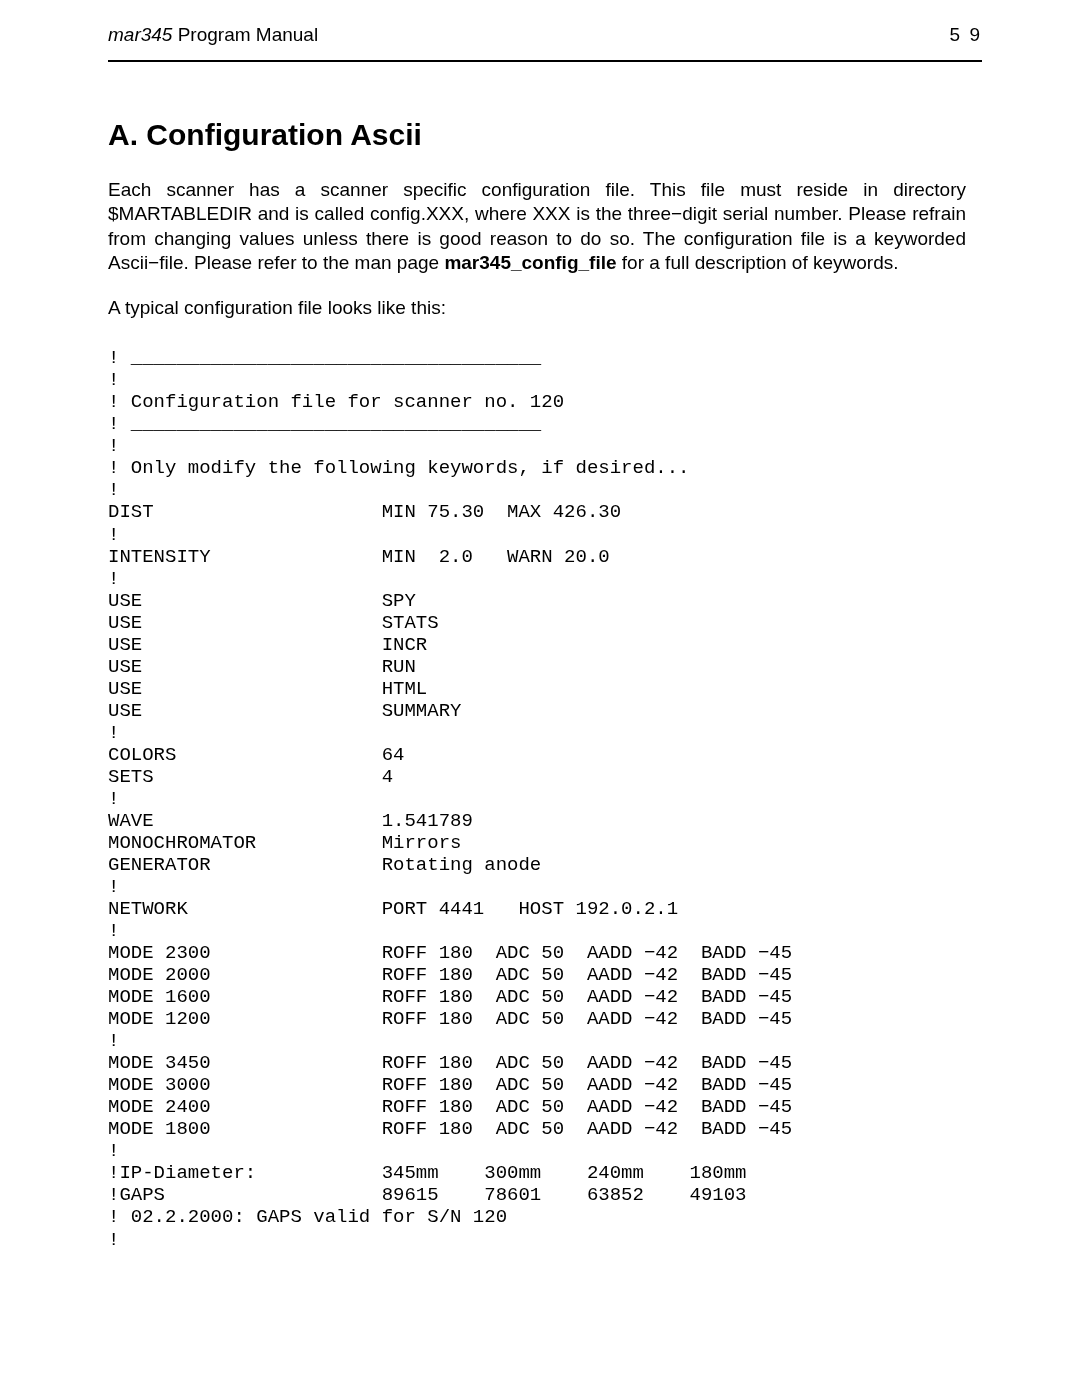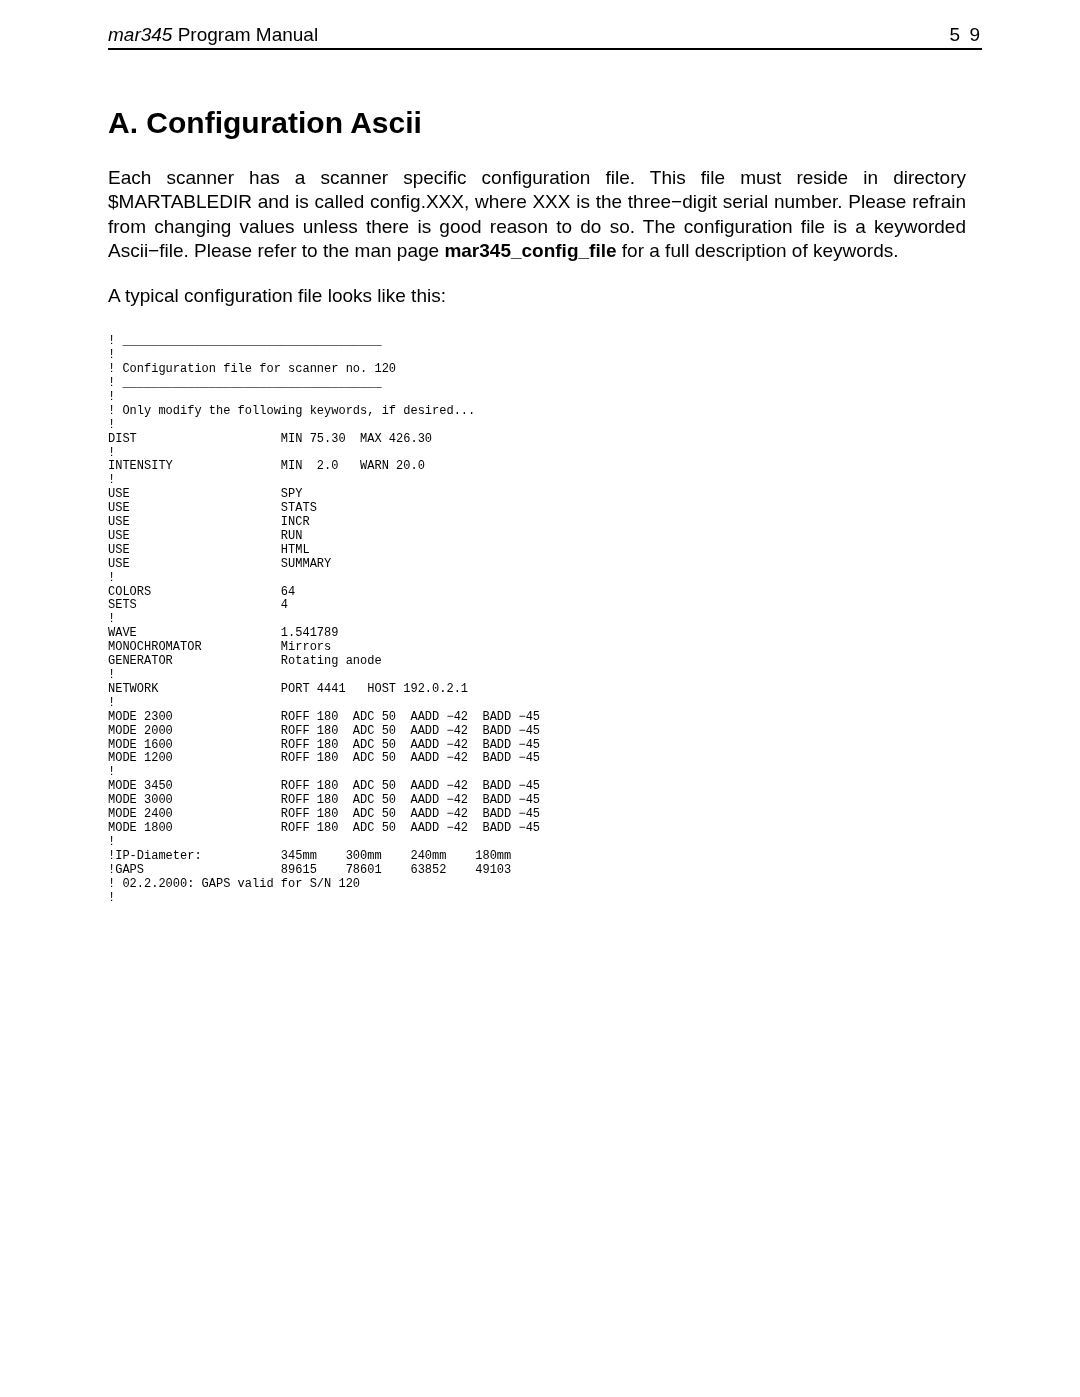--- a/index.html
+++ b/index.html
@@ -14,21 +14,21 @@
     min-height: 1397px;
     box-sizing: border-box;
     padding: 24px 98px 60px 108px;
     position: relative;
   }
   .header {
     display: flex;
     justify-content: space-between;
     align-items: baseline;
     font-size: 19px;
-    margin-bottom: 2px;
+    margin-bottom: 14px;
   }
   .header .title-italic {
     font-style: italic;
   }
   .header .title-rest {
     font-style: normal;
   }
   .header .page-number {
     letter-spacing: 2px;
   }
@@ -55,21 +55,21 @@
   }
   .body-text b {
     font-weight: bold;
   }
   .intro-text {
     font-size: 19px;
     margin: 0 0 28px 0;
   }
   pre.config {
     font-family: "Courier New", Courier, monospace;
-    font-size: 12px;
+    font-size: 19px;
     line-height: 1.16;
     white-space: pre;
     margin: 0;
   }
 </style>
 </head>
 <body>
 
 <div class="page">
 

